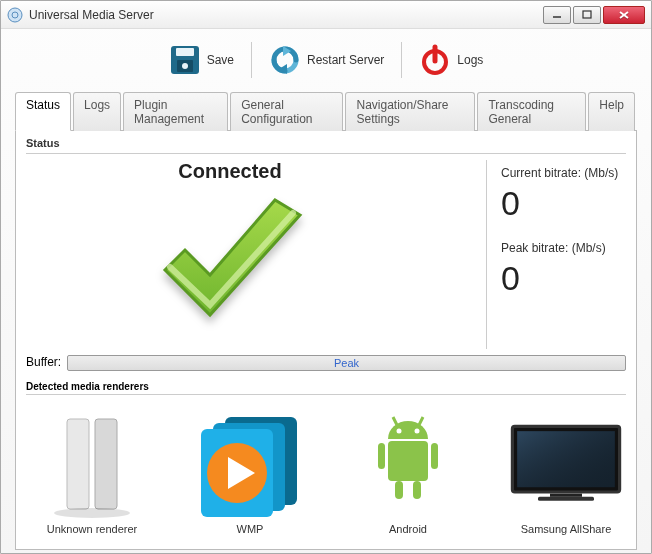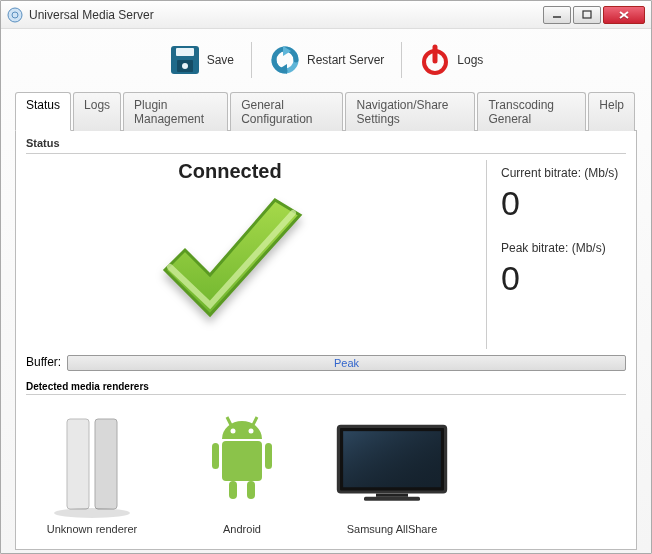--- a/index.html
+++ b/index.html
@@ -25,21 +25,21 @@
 .group-line { border-top: 1px solid #ccc; margin: 2px 0 6px; }
 .status-row { display: flex; gap: 12px; }
 .status-main { flex: 1; text-align: center; }
 .connected { font-size: 20px; font-weight: bold; color: #222; margin-bottom: 2px; }
 .side { width: 140px; border-left: 1px solid #ccc; padding: 6px 0 0 14px; font-size: 12px; color: #333; margin-left: 40px; }
 .side .lbl { margin-bottom: 4px; }
 .side .val { font-size: 34px; font-weight: 300; color: #222; margin-bottom: 18px; }
 .buffer-row { display: flex; gap: 6px; margin-top: 6px; font-size: 12px; }
 .progress { flex: 1; height: 16px; border: 1px solid #999; border-radius: 2px; background: linear-gradient(#eee,#ddd); position: relative; display: flex; align-items: center; justify-content: center; font-size: 11px; color: #36c; }
 .renderers-label { font-size: 10px; font-weight: bold; margin-top: 10px; }
-.renderers { display: flex; gap: 30px; padding: 8px 6px 4px; align-items: flex-end; }
+.renderers { display: flex; gap: 38px; padding: 8px 6px 4px; align-items: flex-end; }
 .renderer { display: flex; flex-direction: column; align-items: center; font-size: 11px; color: #333; gap: 4px; }
 .renderer .rimg { width: 120px; height: 110px; display: flex; align-items: center; justify-content: center; }
 .checkmark-wrap { display:inline-block; filter: drop-shadow(0 6px 4px rgba(0,0,0,.25)); }
 </style>
 </head>
 <body>
 
 <div class="window">
   <div class="titlebar">
     <span class="app-icon">
@@ -160,20 +160,32 @@
             <svg width="90" height="110" viewBox="0 0 90 110">
                 <rect x="20" y="10" width="22" height="90" rx="3" fill="#e8e8e8" stroke="#bbb"></rect>
                 <rect x="48" y="10" width="22" height="90" rx="3" fill="#d8d8d8" stroke="#aaa"></rect>
                 <ellipse cx="45" cy="104" rx="38" ry="5" fill="#000" opacity=".12"></ellipse>
               </svg>
           </div>
           <span>Unknown renderer</span>
         </div>
         <div class="renderer">
           <div class="rimg">
+            <svg width="110" height="110" viewBox="0 0 110 110">
+                <rect x="30" y="8" width="72" height="88" rx="6" fill="#0a6a8f"></rect>
+                <rect x="18" y="14" width="72" height="88" rx="6" fill="#1295c9"></rect>
+                <rect x="6" y="20" width="72" height="88" rx="6" fill="#1fb0e8"></rect>
+                <circle cx="42" cy="64" r="30" fill="#f58a1f"></circle>
+                <polygon points="33,48 33,80 60,64" fill="#fff"></polygon>
+              </svg>
+          </div>
+          <span>WMP</span>
+        </div>
+        <div class="renderer">
+          <div class="rimg">
             <svg width="90" height="110" viewBox="0 0 90 110">
                 <g fill="#8bc34a">
                   <path d="M25 30 a20 18 0 0 1 40 0 Z"></path>
                   <rect x="25" y="32" width="40" height="40" rx="4"></rect>
                   <rect x="15" y="34" width="7" height="26" rx="3.5"></rect>
                   <rect x="68" y="34" width="7" height="26" rx="3.5"></rect>
                   <rect x="32" y="72" width="8" height="18" rx="4"></rect>
                   <rect x="50" y="72" width="8" height="18" rx="4"></rect>
                   <line x1="30" y1="8" x2="35" y2="18" stroke="#8bc34a" stroke-width="3"></line>
                   <line x1="60" y1="8" x2="55" y2="18" stroke="#8bc34a" stroke-width="3"></line>

